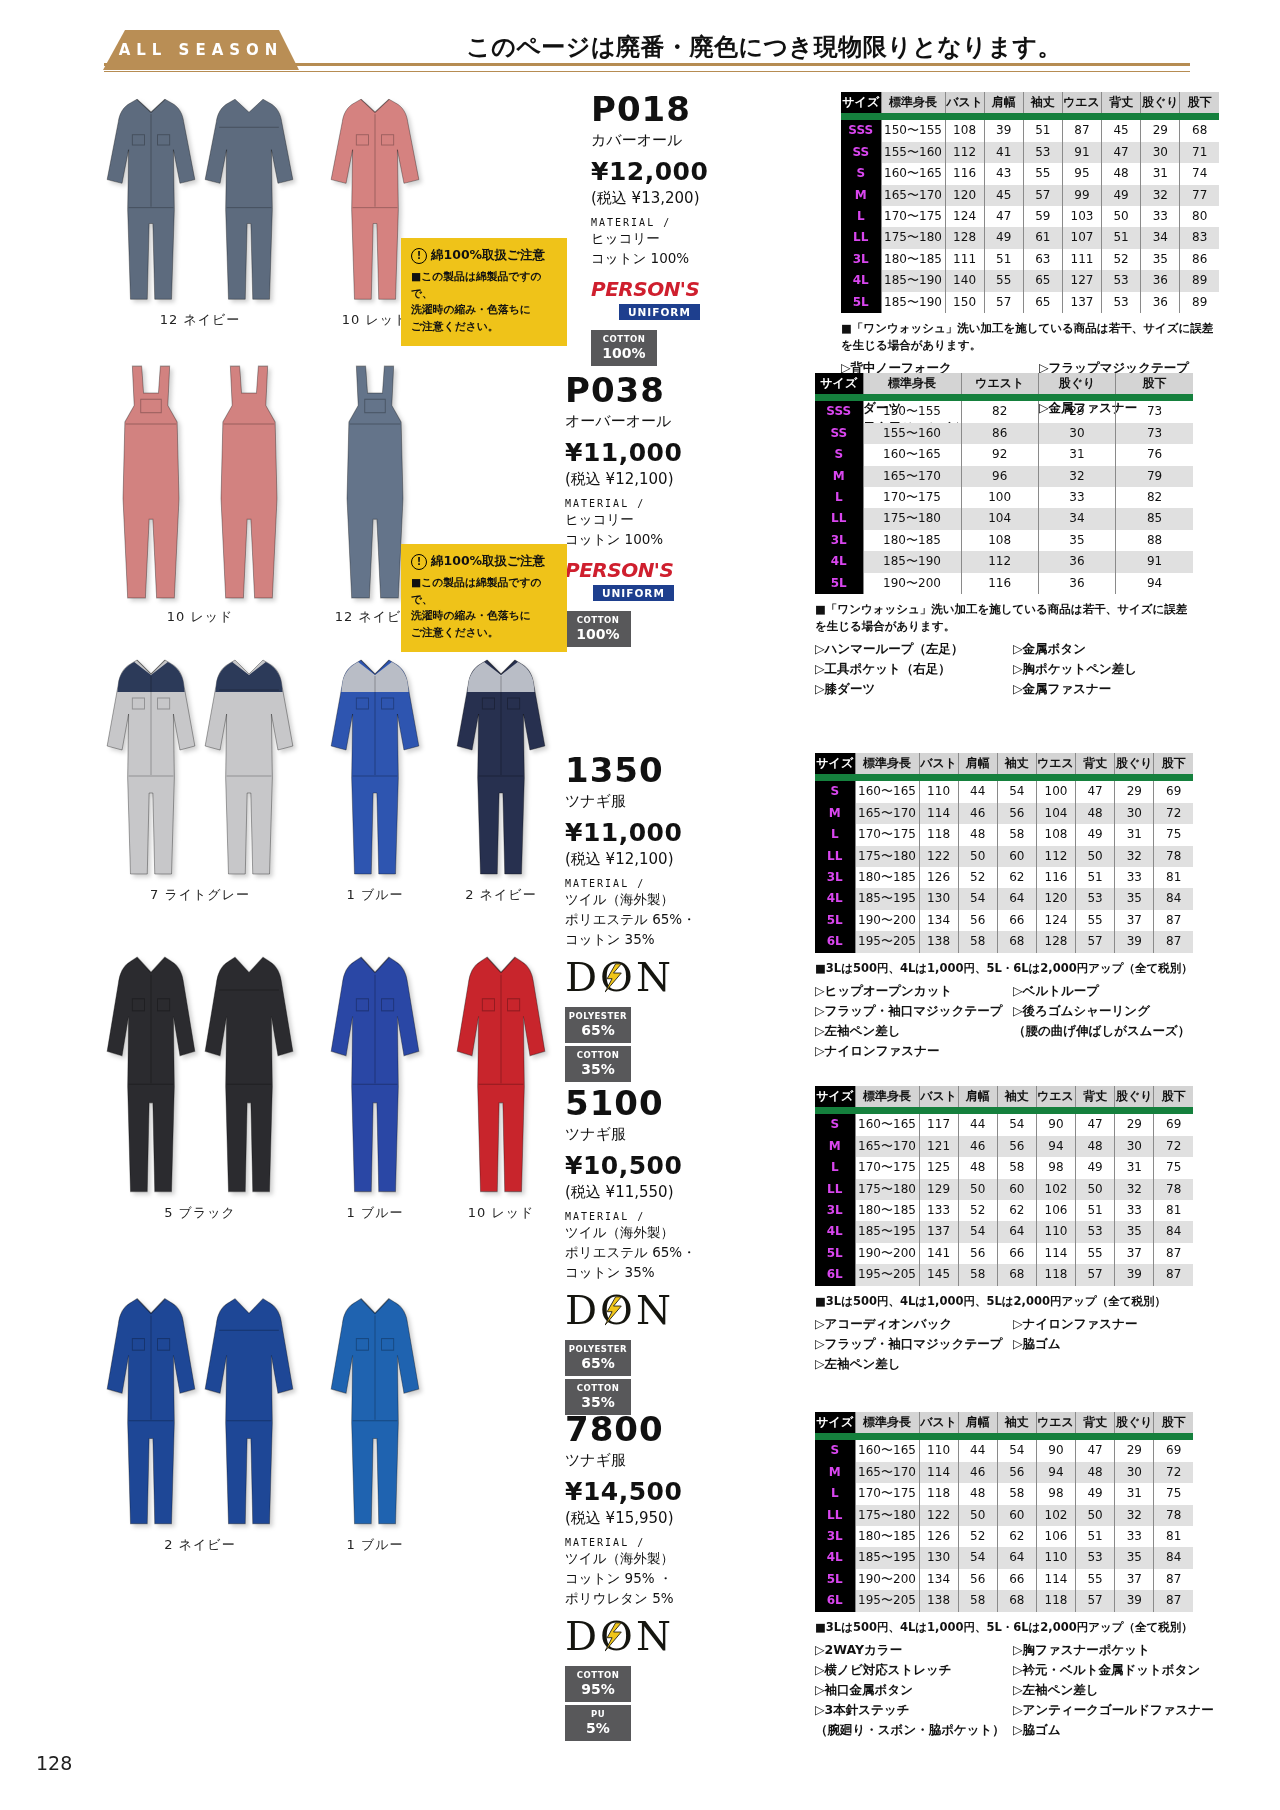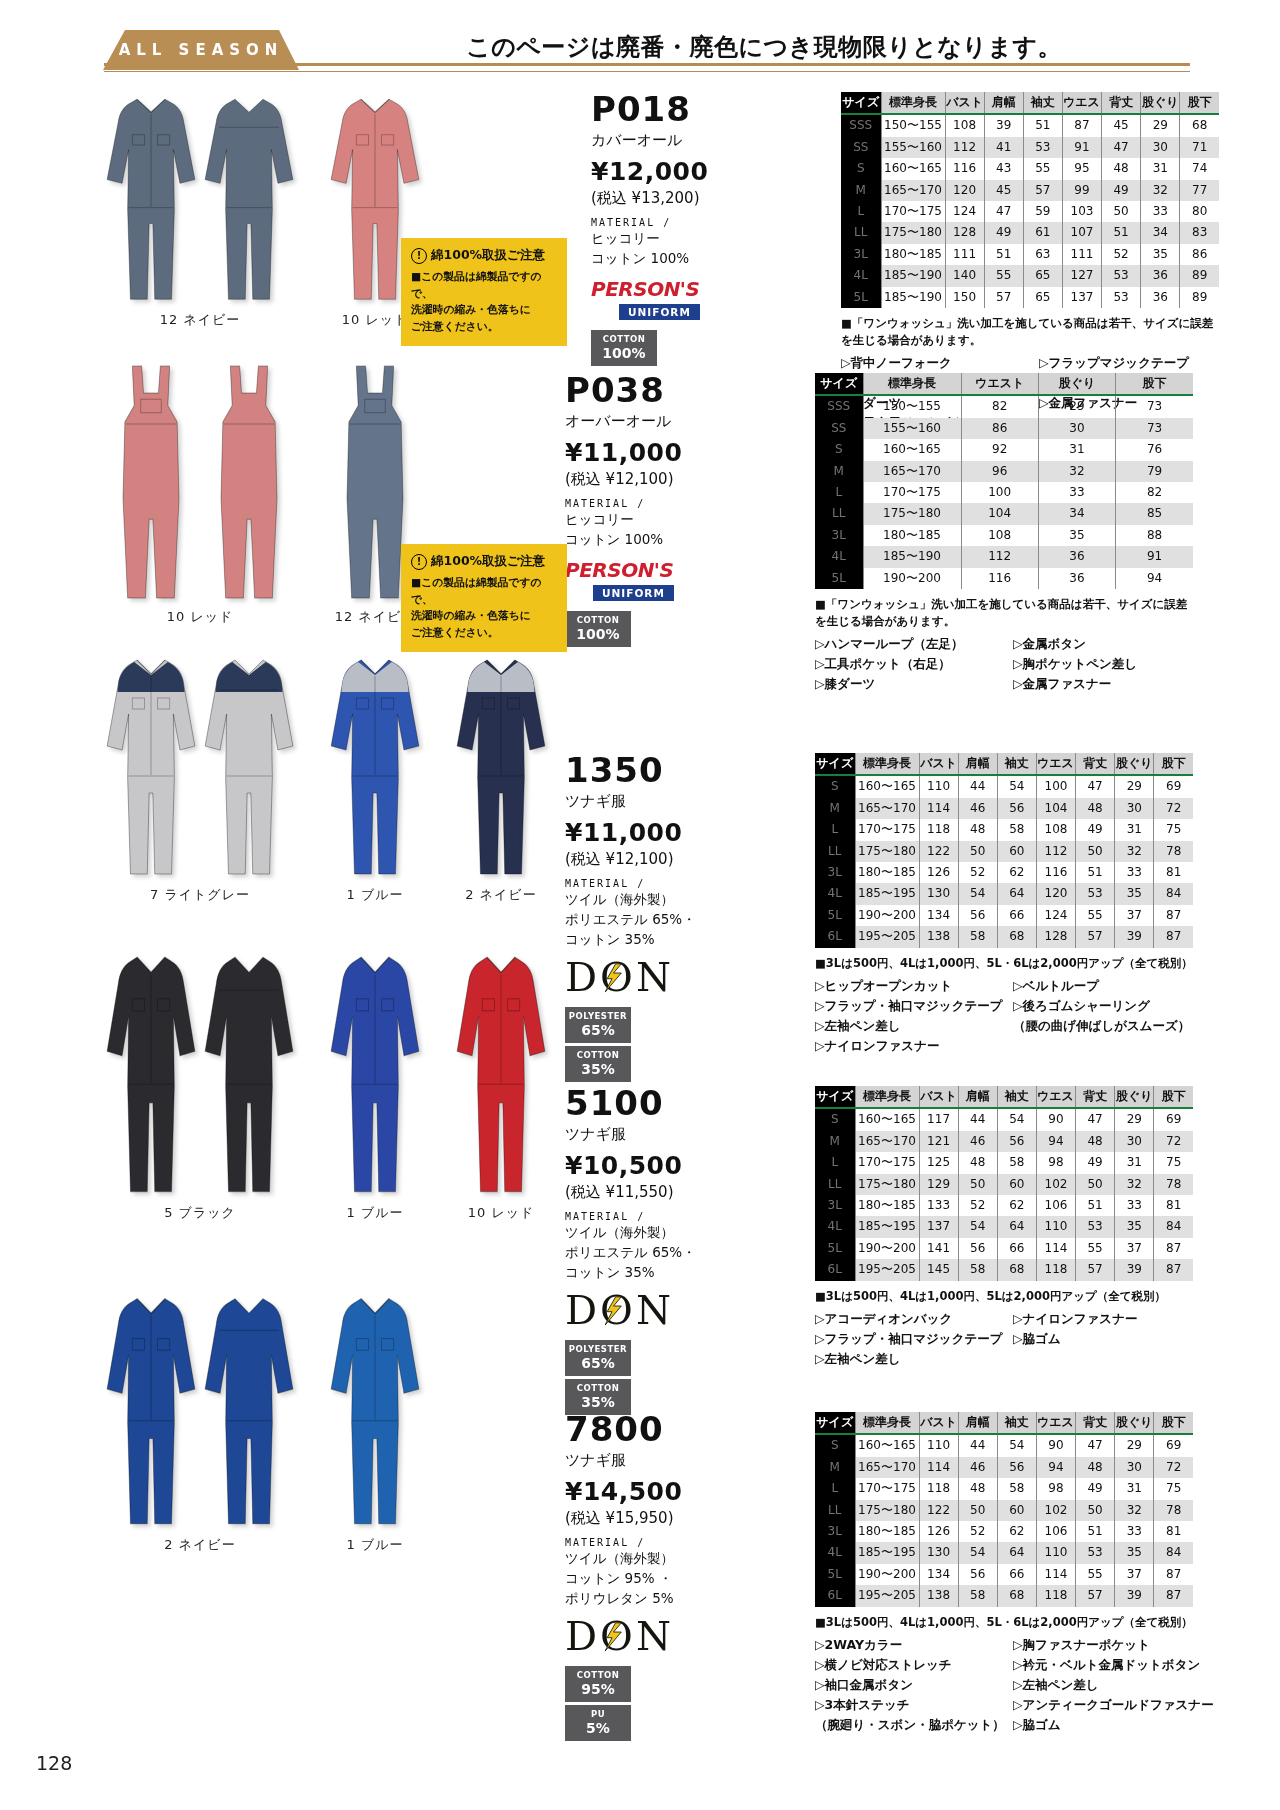--- a/index.html
+++ b/index.html
@@ -82,23 +82,23 @@
   .badge .b2{font-size:14px;font-weight:bold;margin-top:1px;}
 
   
   .tcol{width:378px;flex:0 0 378px;}
   table.sizes{border-collapse:collapse;width:100%;table-layout:fixed;font-size:12px;}
   table.sizes th,table.sizes td{
     text-align:center;padding:2px 0;line-height:1.45;border-left:1px solid #8a8a8a;
     overflow:hidden;white-space:nowrap;
   }
   table.sizes th:first-child,table.sizes td:first-child{border-left:none;}
-  table.sizes thead th{background:#d4d4d4;font-weight:bold;border-bottom:2px solid #15803d;}
+  table.sizes thead th{background:#d4d4d4;font-weight:bold;border-bottom:7px solid #15803d;}
   table.sizes thead th.szh{background:#000;color:#fff;}
-  table.sizes td.sz{background:#000;color:#737373;font-weight:normal;}
+  table.sizes td.sz{background:#000;color:#d946ef;font-weight:bold;}
   table.sizes tbody tr:nth-child(even) td:not(.sz){background:#e0e0e0;}
   .note{font-size:11.5px;font-weight:600;margin-top:7px;line-height:1.45;}
   .features{display:flex;margin-top:5px;}
   .fcol{font-size:12.5px;font-weight:600;line-height:1.6;white-space:nowrap;}
   .fcol.left{width:198px;flex:0 0 198px;}
 </style>
 </head>
 <body>
 
 <div class="banner">

